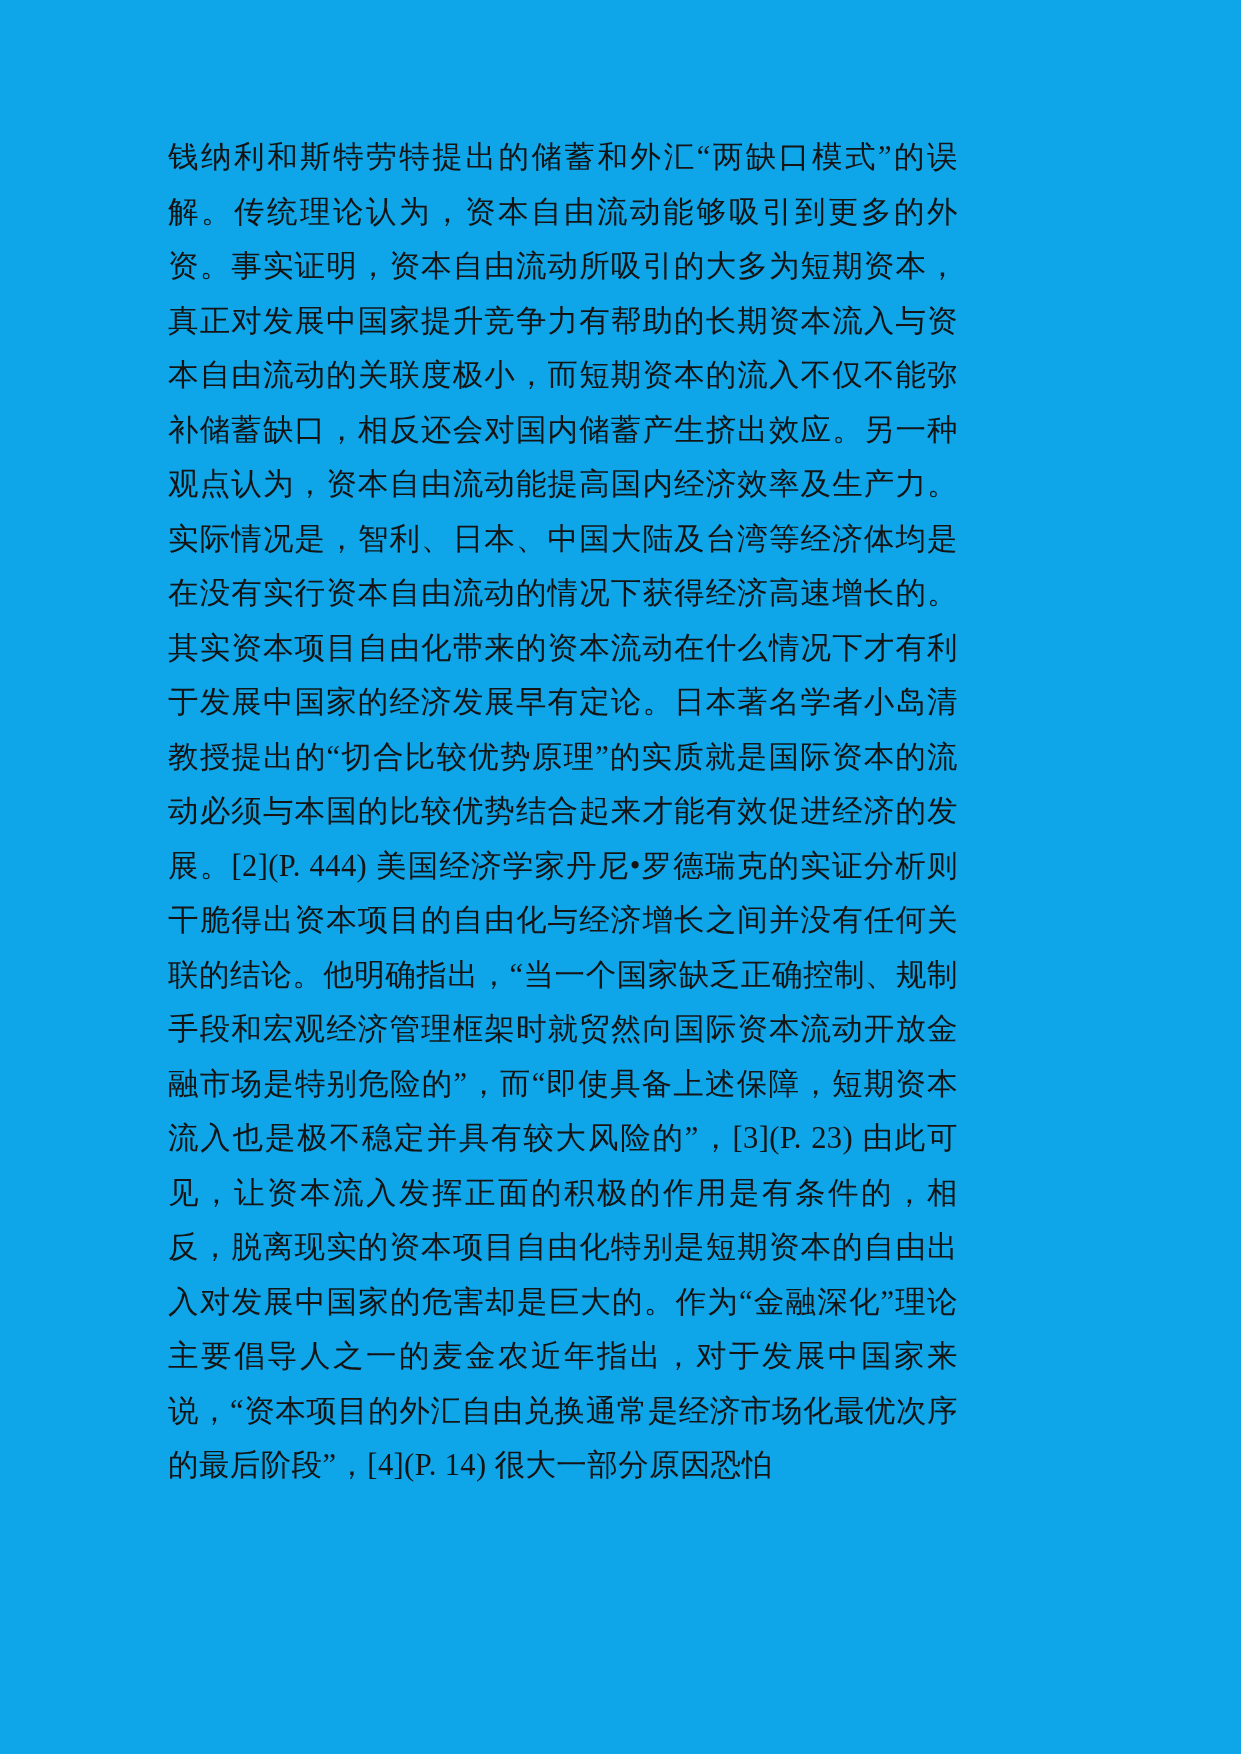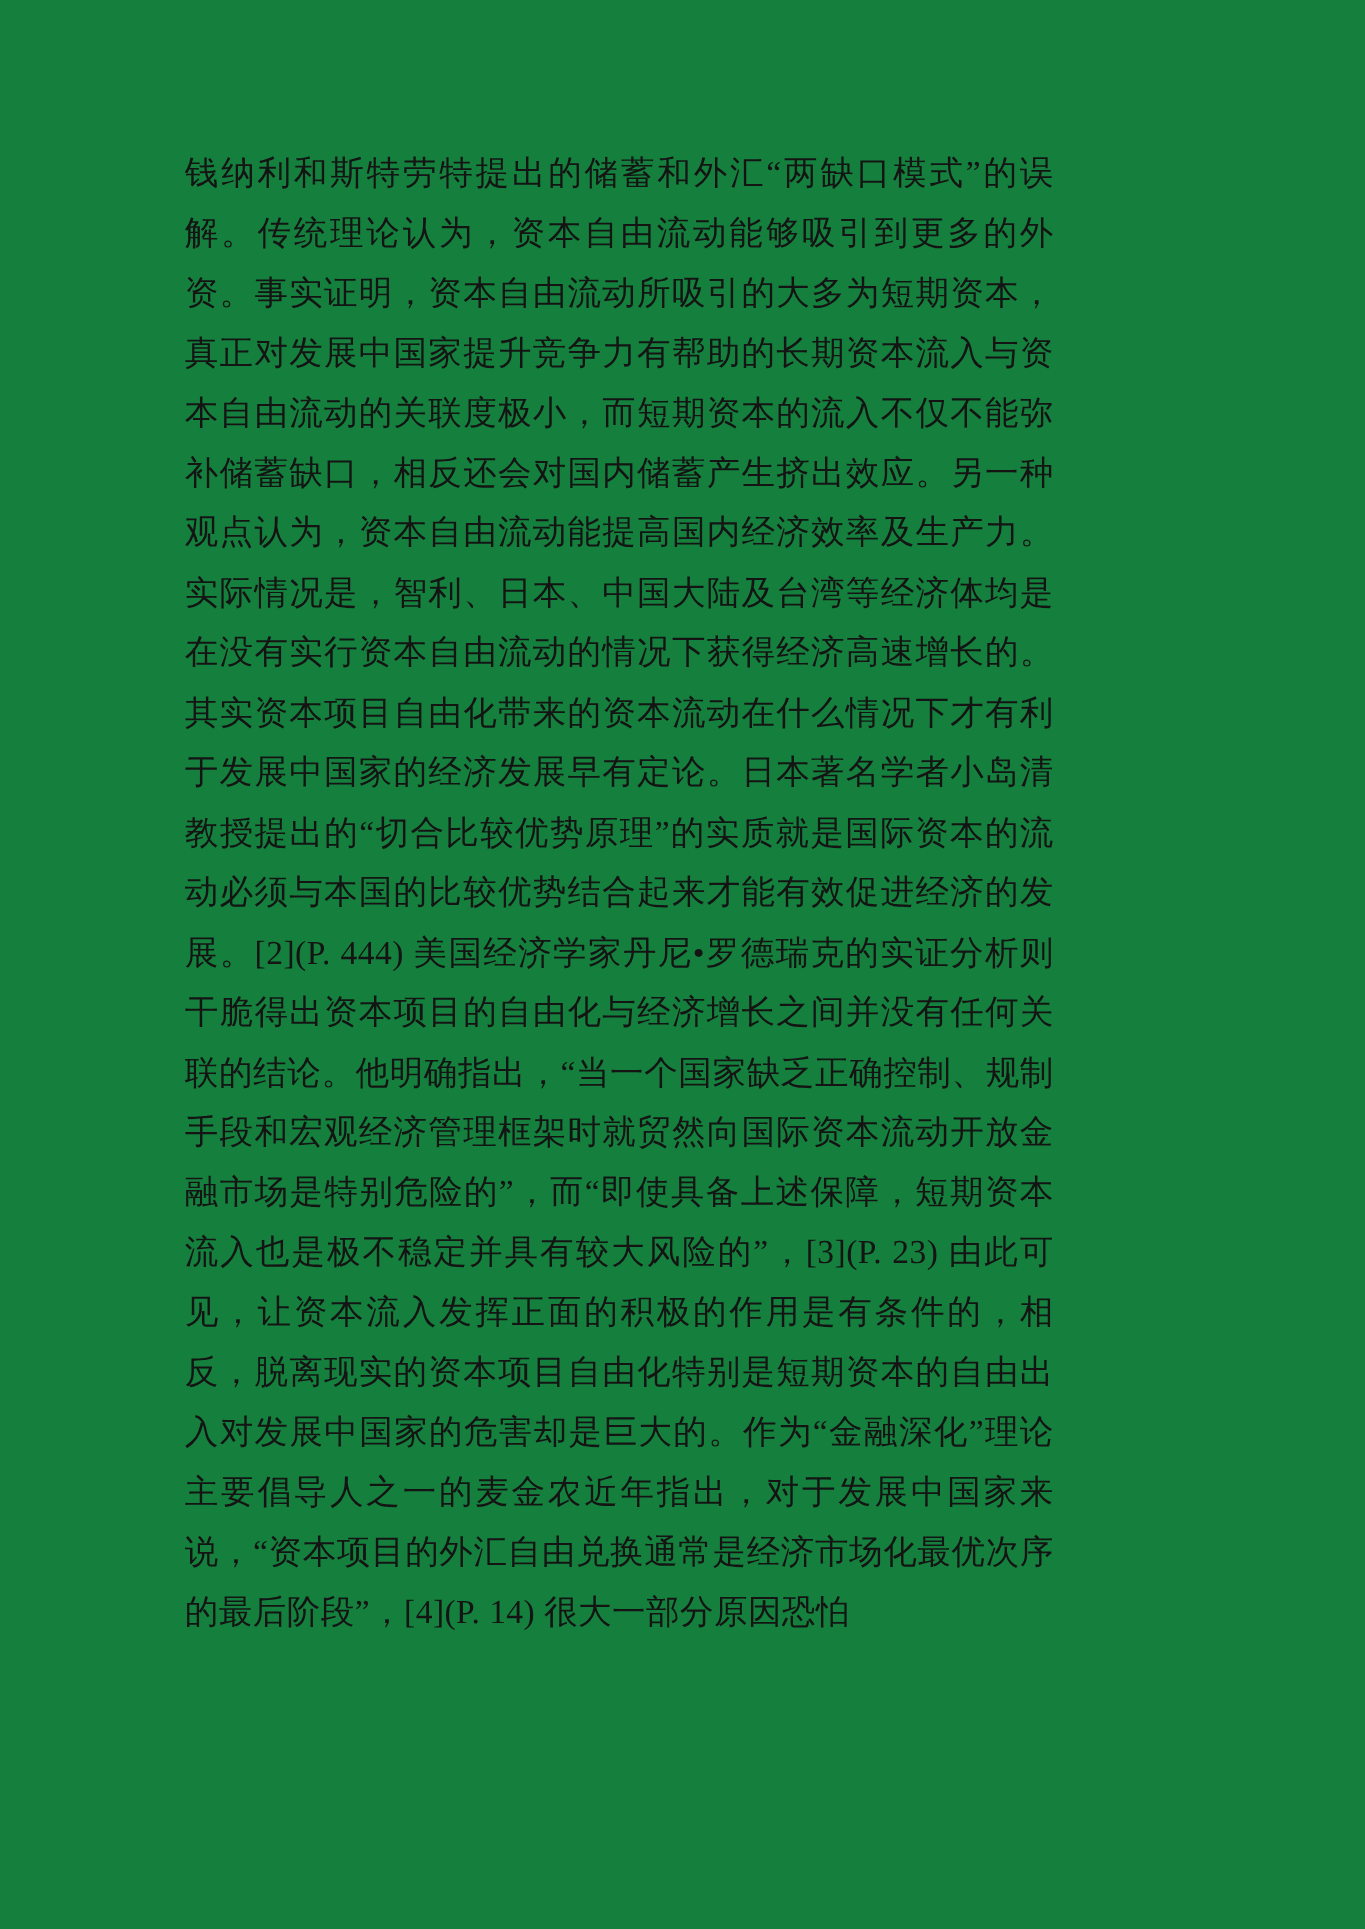--- a/index.html
+++ b/index.html
@@ -14,21 +14,21 @@
     color: #1a1a1a;
     position: relative;
     overflow: hidden;
   }
   .page {
     position: absolute;
     top: 0;
     left: 0;
     width: 1241px;
     height: 1754px;
-    background: #15803d;
+    background: #0ea5e9;
   }
   .text-block {
     position: absolute;
     top: 130px;
     left: 168px;
     width: 790px;
   }
   .para {
     font-size: 30.5px;
     line-height: 54.5px;

